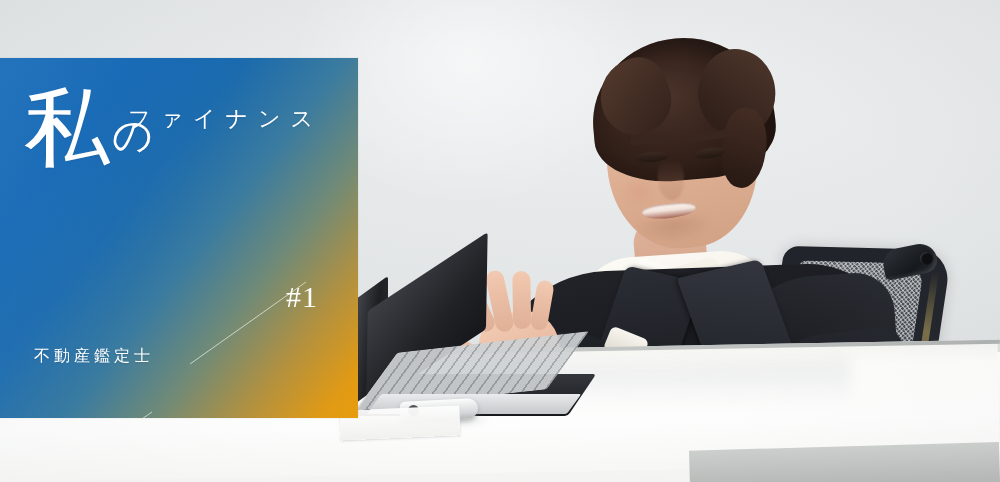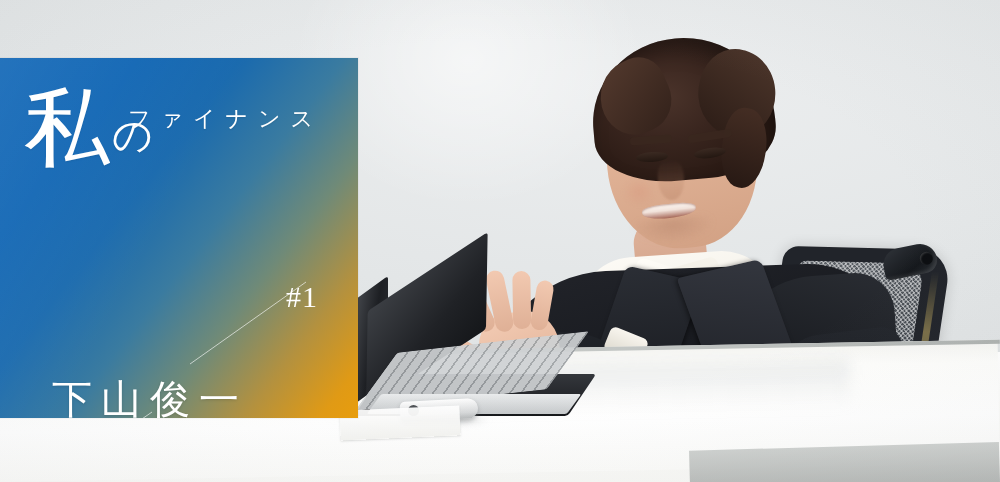--- a/index.html
+++ b/index.html
@@ -527,22 +527,22 @@
       <div class="t-line2">ファイナンス</div>
     </div>
 
 
     <svg class="rule-a" viewBox="0 0 120 86" preserveAspectRatio="none">
       <line x1="2" y1="84" x2="118" y2="2" stroke="rgba(255,255,255,.62)" stroke-width="1"></line>
     </svg>
 
     <div class="issue">#1</div>
 
-
-    <div class="nameja">下山俊一</div>
+    <div class="role">不動産鑑定士</div>
+
 
     <svg class="rule-b" viewBox="0 0 96 68" preserveAspectRatio="none">
       <line x1="2" y1="66" x2="94" y2="2" stroke="rgba(255,255,255,.62)" stroke-width="1"></line>
     </svg>
 
   </div>
 
 </div>
 
 </body></html>

